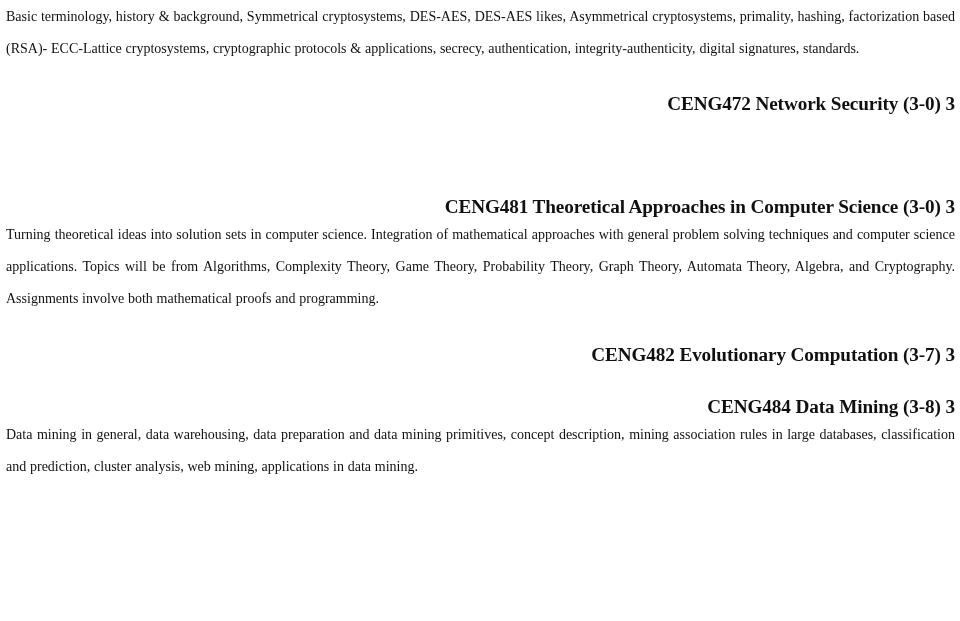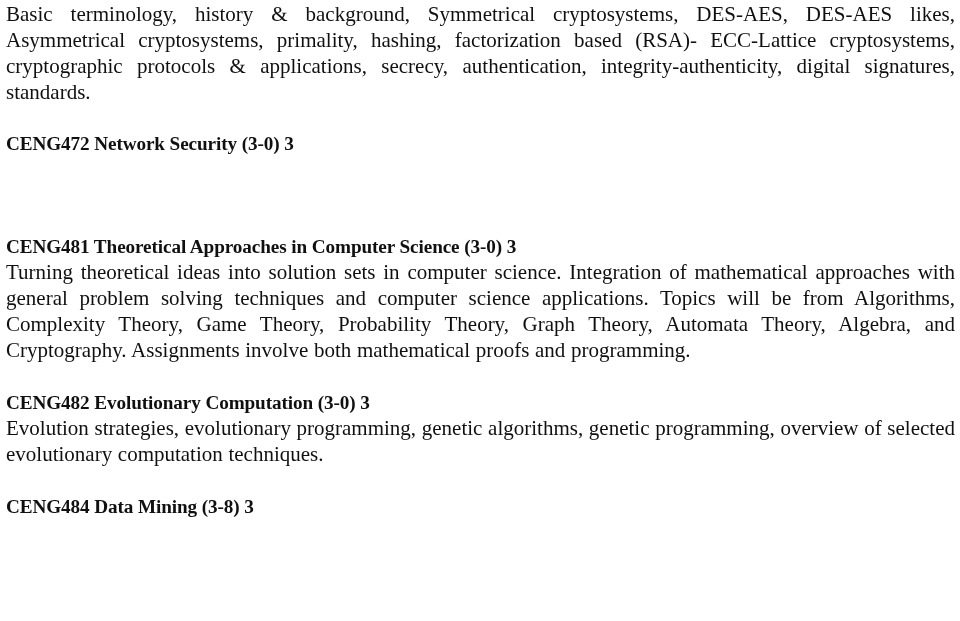--- a/index.html
+++ b/index.html
@@ -17,37 +17,37 @@
     -webkit-font-smoothing: antialiased;
   }
   #page {
     position: relative;
     width: 960px;
     height: 621px;
     box-sizing: border-box;
     padding: 1px 5px 0 6px;
   }
   .para {
-    font-size: 21px;
-    line-height: 26px;
+    font-size: 14px;
+    line-height: 32px;
     text-align: justify;
     text-justify: inter-word;
     margin: 0;
     word-spacing: 0.02em;
     hyphens: none;
   }
   .para.last-line-left {
     text-align-last: left;
   }
   .course-heading {
     font-size: 19.2px;
     line-height: 25px;
     font-weight: bold;
     margin: 0;
-    text-align: left;
+    text-align: right;
     letter-spacing: -0.1px;
   }
   .course-block {
     margin: 0;
   }
   
   .gap-intro { height: 26px; }
   .gap-big   { height: 78px; }
   .gap-std   { height: 27px; }
 </style>
@@ -67,23 +67,23 @@
   <div class="gap-big"></div>
 
   <div class="course-block">
     <p class="course-heading">CENG481 Theoretical Approaches in Computer Science (3-0) 3</p>
     <p class="para last-line-left">Turning theoretical ideas into solution sets in computer science. Integration of mathematical approaches with general problem solving techniques and computer science applications. Topics will be from Algorithms, Complexity Theory, Game Theory, Probability Theory, Graph Theory, Automata Theory, Algebra, and Cryptography. Assignments involve both mathematical proofs and programming.</p>
   </div>
 
   <div class="gap-std"></div>
 
   <div class="course-block">
-    <p class="course-heading">CENG482 Evolutionary Computation (3-0) 3</p>
-    <p class="para last-line-left">Evolution strategies, evolutionary programming, genetic algorithms, genetic programming, overview of selected evolutionary computation techniques.</p>
+    <p class="course-heading">CENG482 Evolutionary Computation (3-7) 3</p>
   </div>
 
   <div class="gap-std"></div>
 
   <div class="course-block">
     <p class="course-heading">CENG484 Data Mining (3-8) 3</p>
+    <p class="para last-line-left">Data mining in general, data warehousing, data preparation and data mining primitives, concept description, mining association rules in large databases, classification and prediction, cluster analysis, web mining, applications in data mining.</p>
   </div>
 
 </div>
 
 </body></html>

